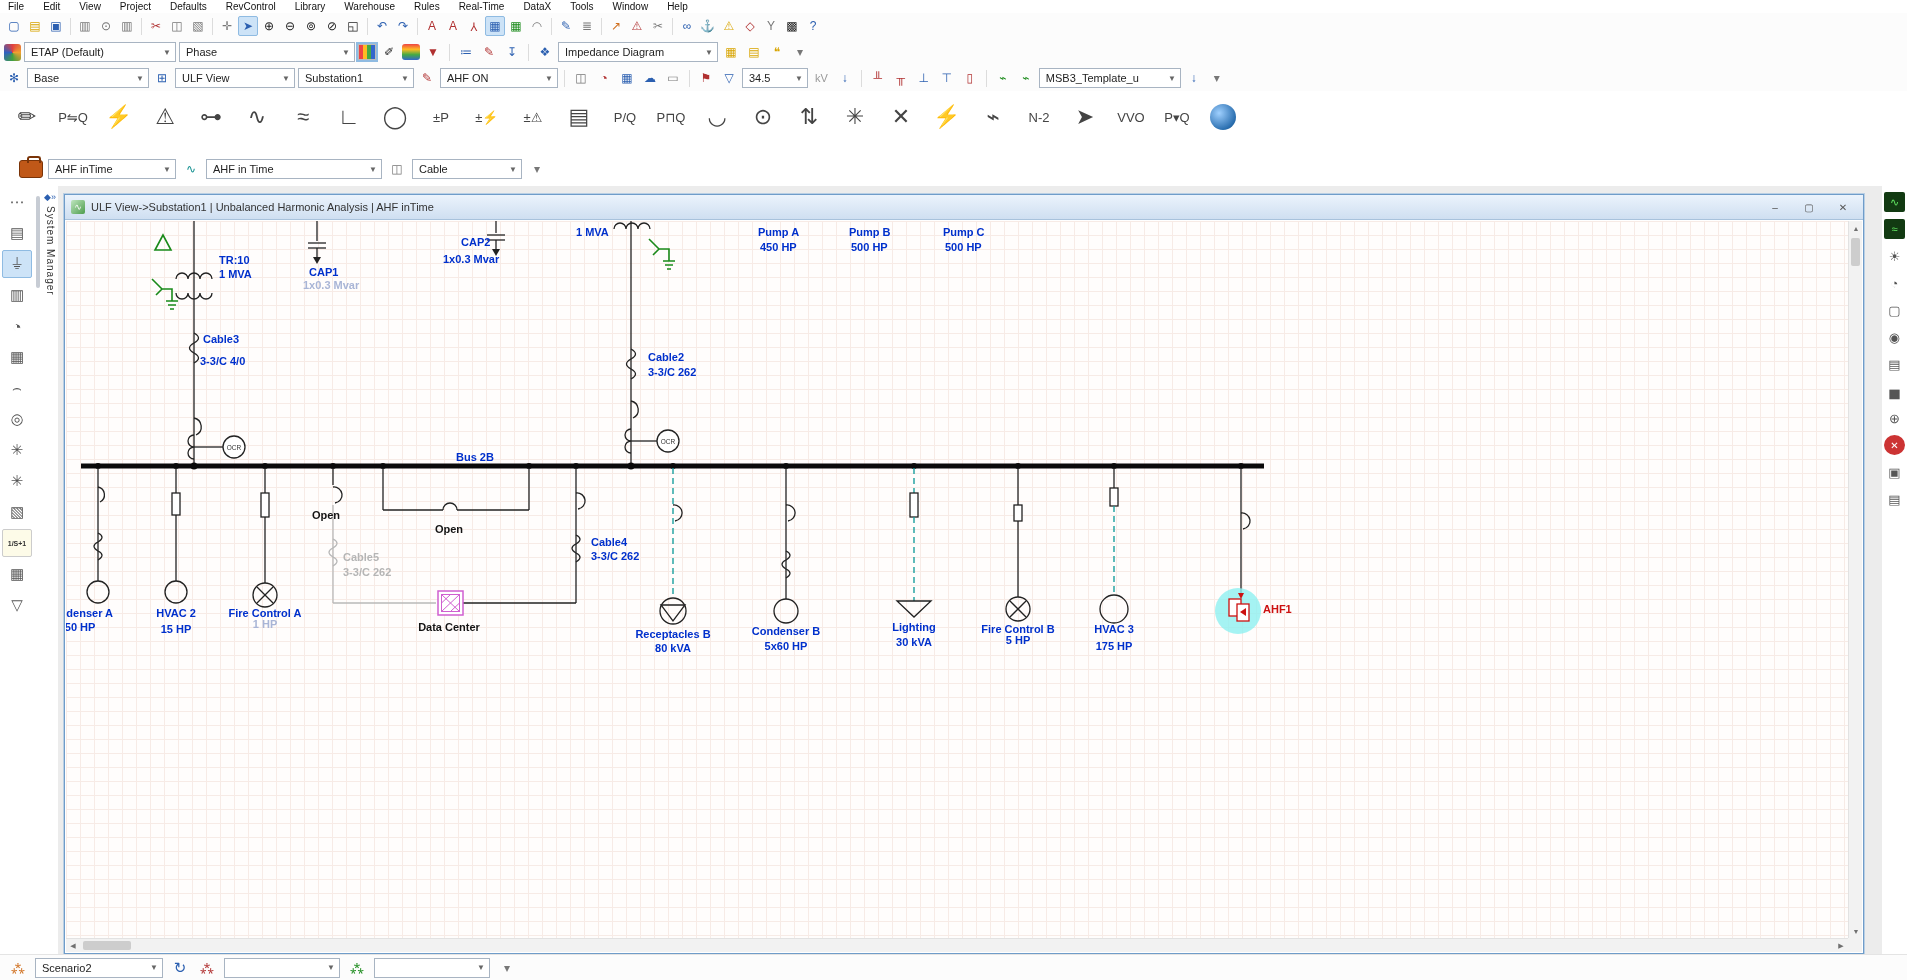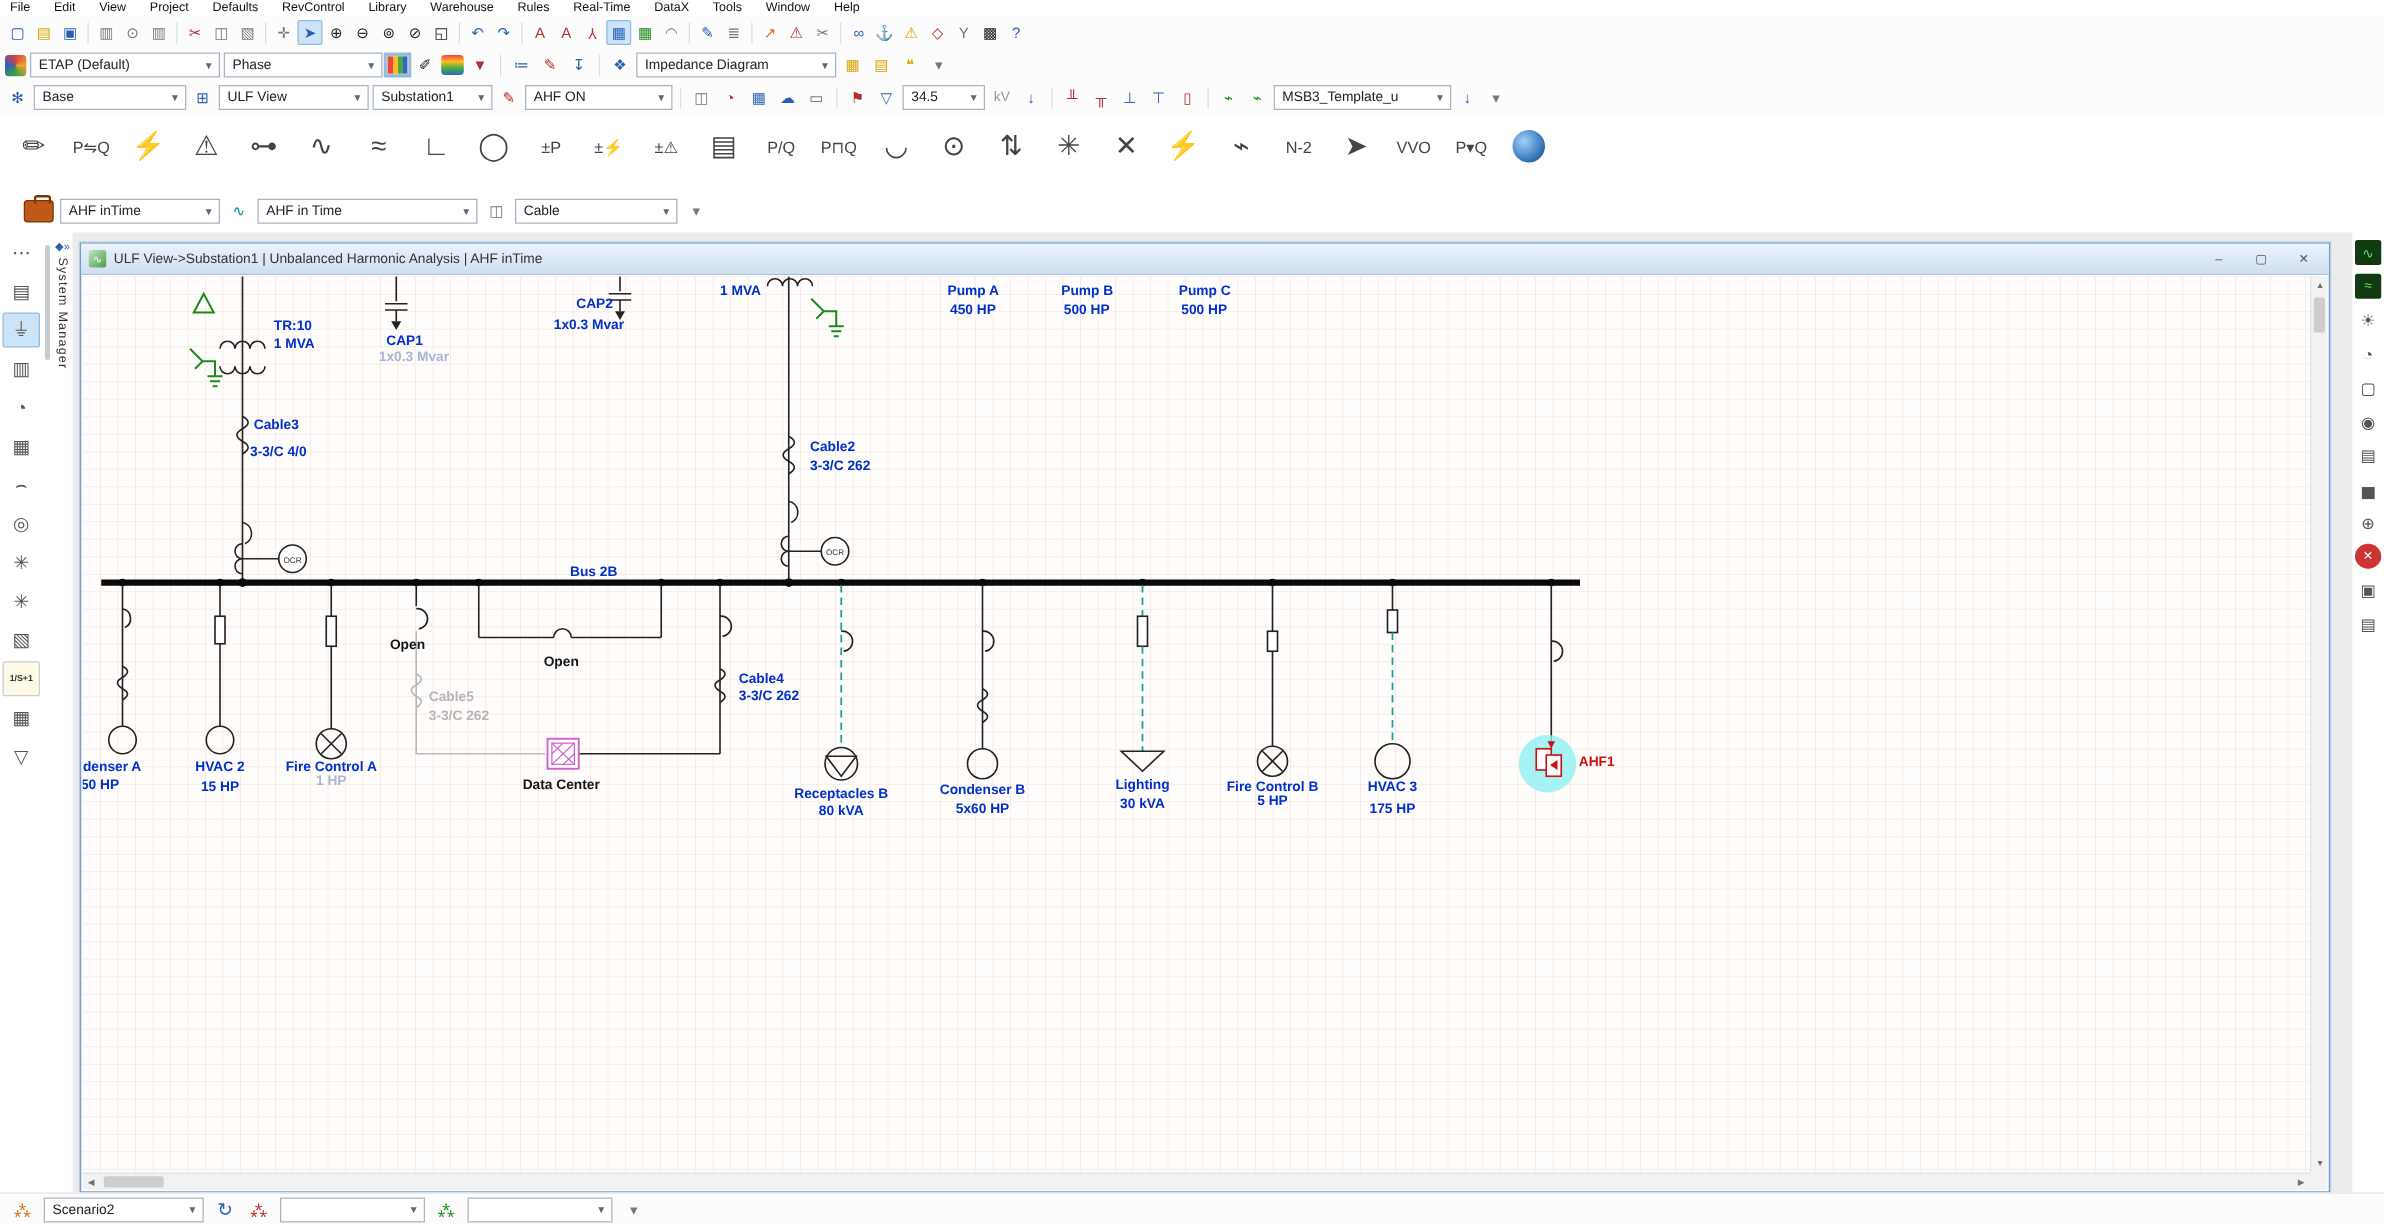--- a/index.html
+++ b/index.html
@@ -152,21 +152,21 @@
     <span class="icon c-dark">▩</span>
     <span class="icon c-blue">?</span>
   </div>
 
   <div class="tb tb-proj">
     <span class="etap-logo"></span>
     <span class="combo" style="width:152px">
       <span>ETAP (Default)</span>
       <span class="arr">▼</span>
     </span>
-    <span class="combo" style="width:127px">
+    <span class="combo" style="width:176px">
       <span>Phase</span>
       <span class="arr">▼</span>
     </span>
     <span class="stripes hl"></span>
     <span class="icon c-dark">✐</span>
     <span class="rainbow"></span>
     <span class="icon c-red">▼</span>
     <span class="sep"></span>
     <span class="icon c-blue">≔</span>
     <span class="icon c-red">✎</span>
@@ -187,21 +187,21 @@
     <span class="icon c-blue">✻</span>
     <span class="combo" style="width:122px">
       <span>Base</span>
       <span class="arr">▼</span>
     </span>
     <span class="icon c-blue">⊞</span>
     <span class="combo" style="width:120px">
       <span>ULF View</span>
       <span class="arr">▼</span>
     </span>
-    <span class="combo" style="width:96px">
+    <span class="combo" style="width:116px">
       <span>Substation1</span>
       <span class="arr">▼</span>
     </span>
     <span class="icon c-red">✎</span>
     <span class="combo" style="width:118px">
       <span>AHF ON</span>
       <span class="arr">▼</span>
     </span>
     <span class="sep"></span>
     <span class="icon c-gray">◫</span>
@@ -273,21 +273,21 @@
     <span class="combo" style="width:128px">
       <span>AHF inTime</span>
       <span class="arr">▼</span>
     </span>
     <span class="icon c-teal">∿</span>
     <span class="combo" style="width:176px">
       <span>AHF in Time</span>
       <span class="arr">▼</span>
     </span>
     <span class="icon c-gray">◫</span>
-    <span class="combo" style="width:130px">
+    <span class="combo" style="width:110px">
       <span>Cable</span>
       <span class="arr">▼</span>
     </span>
     <span class="icon c-gray">▾</span>
   </div>
 
   <div class="leftdock">
     <div class="dock-icons">
       <span class="dicon c-gray">⋯</span>
       <span class="dicon c-yellow">▤</span>

